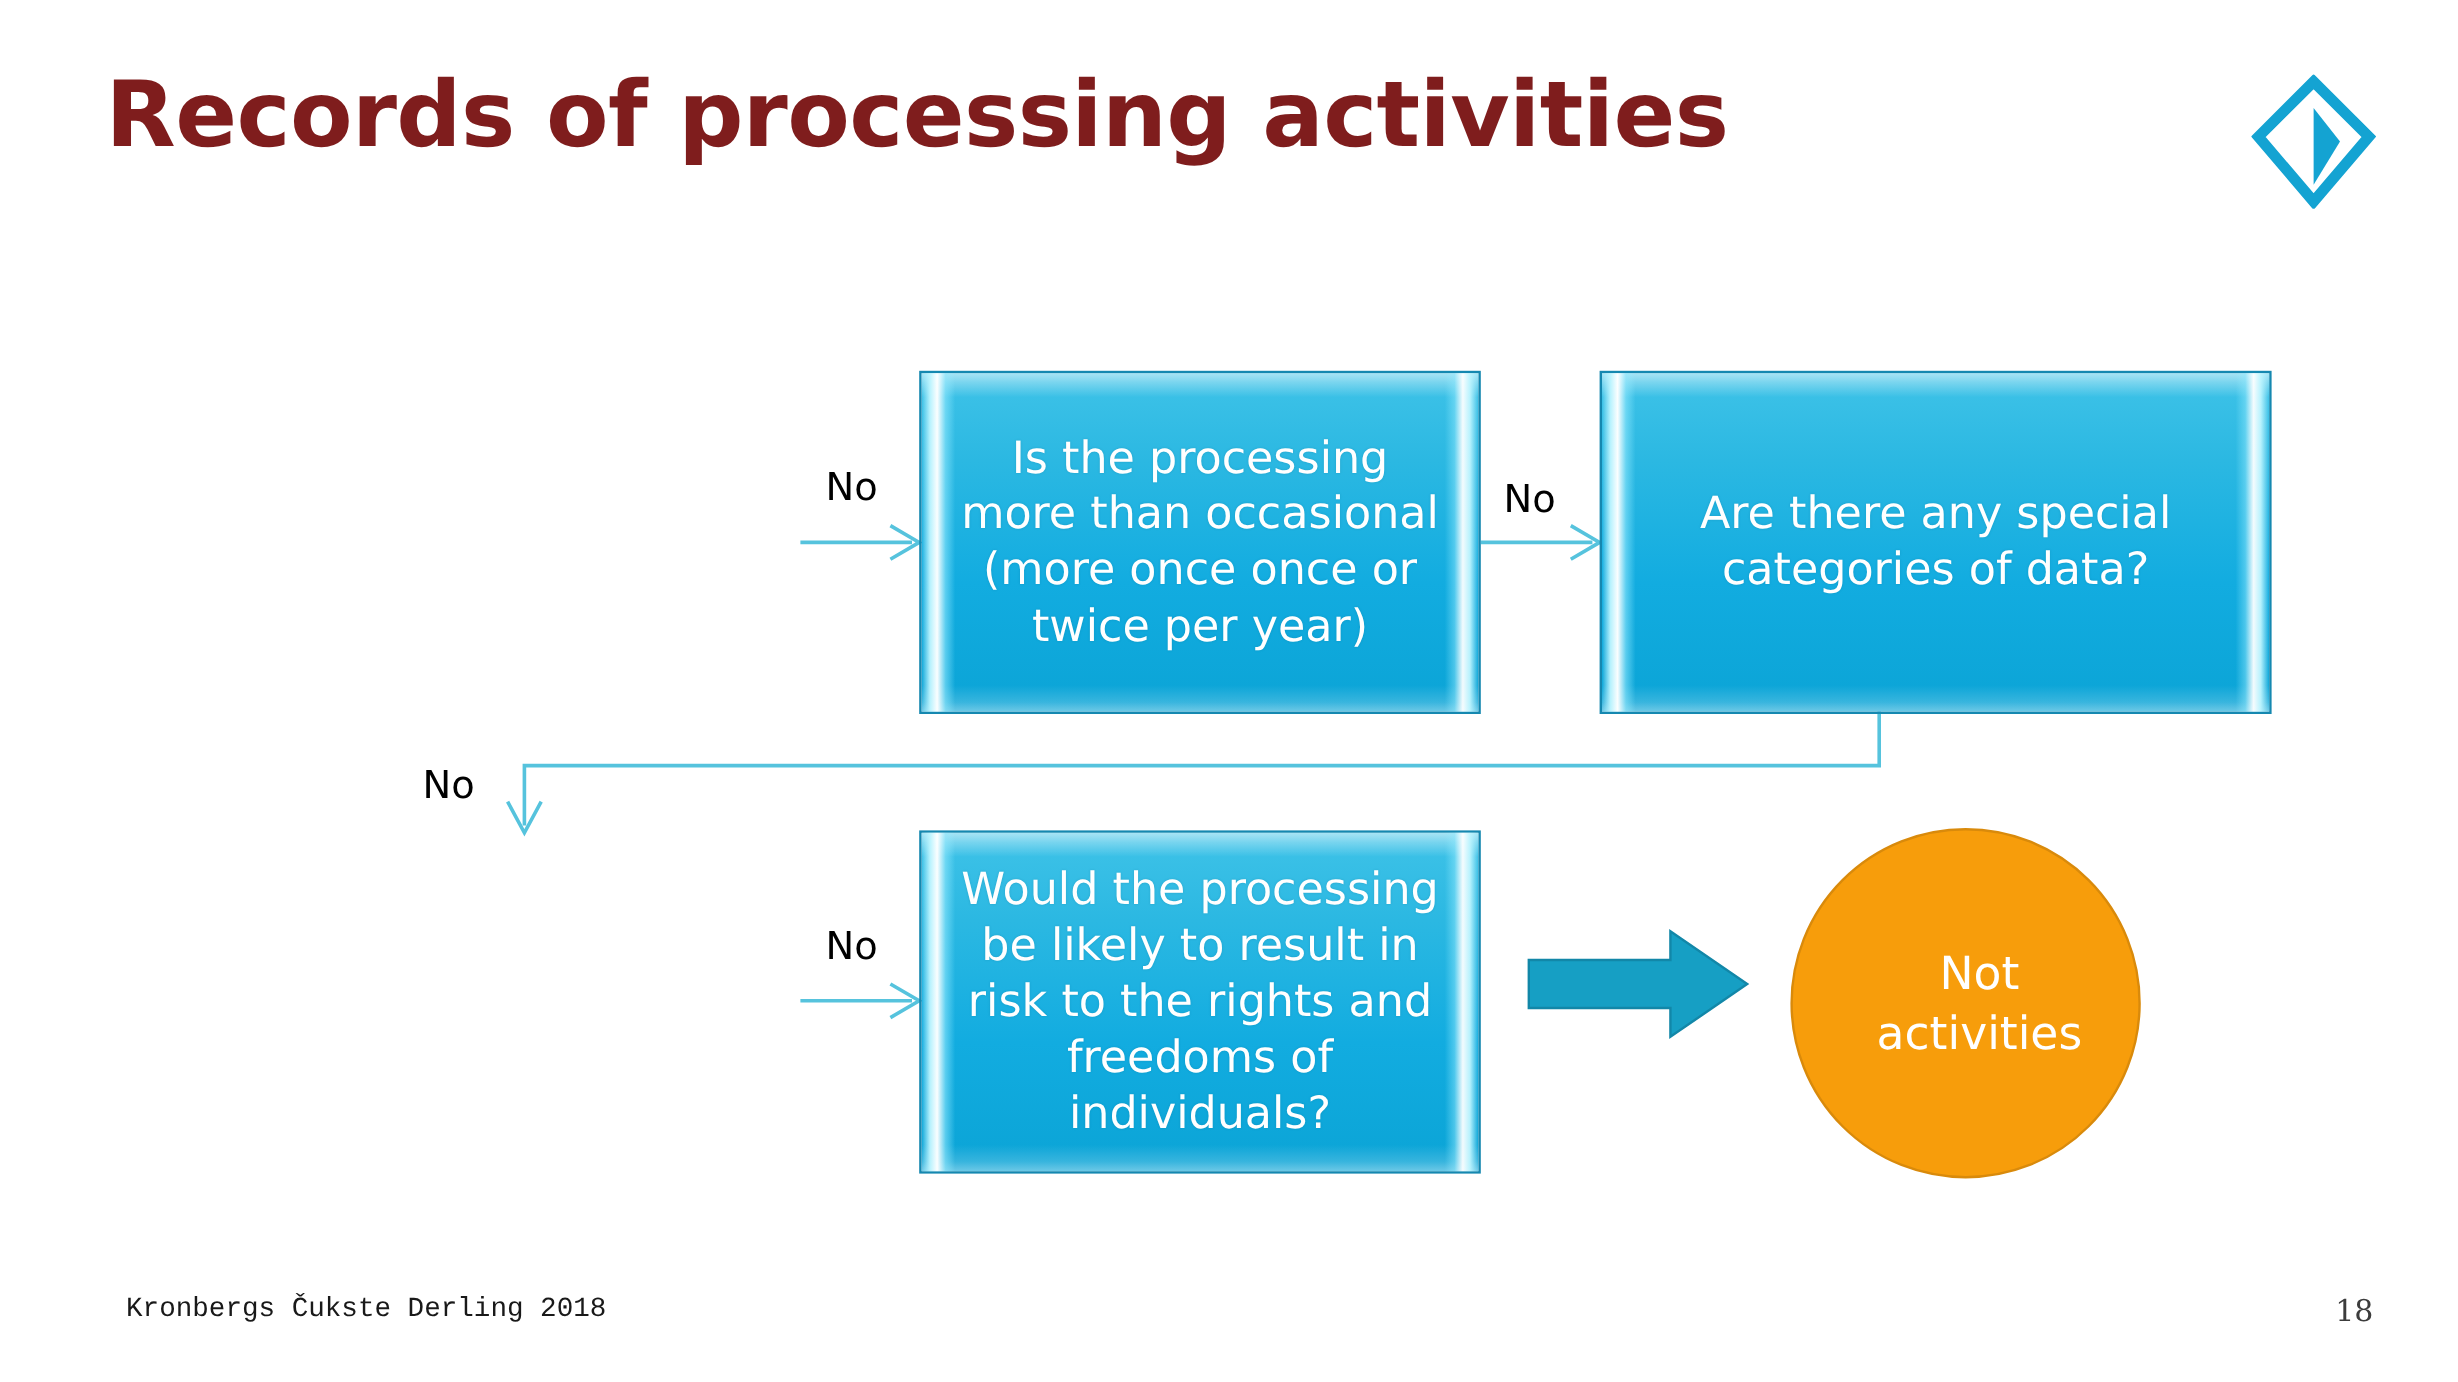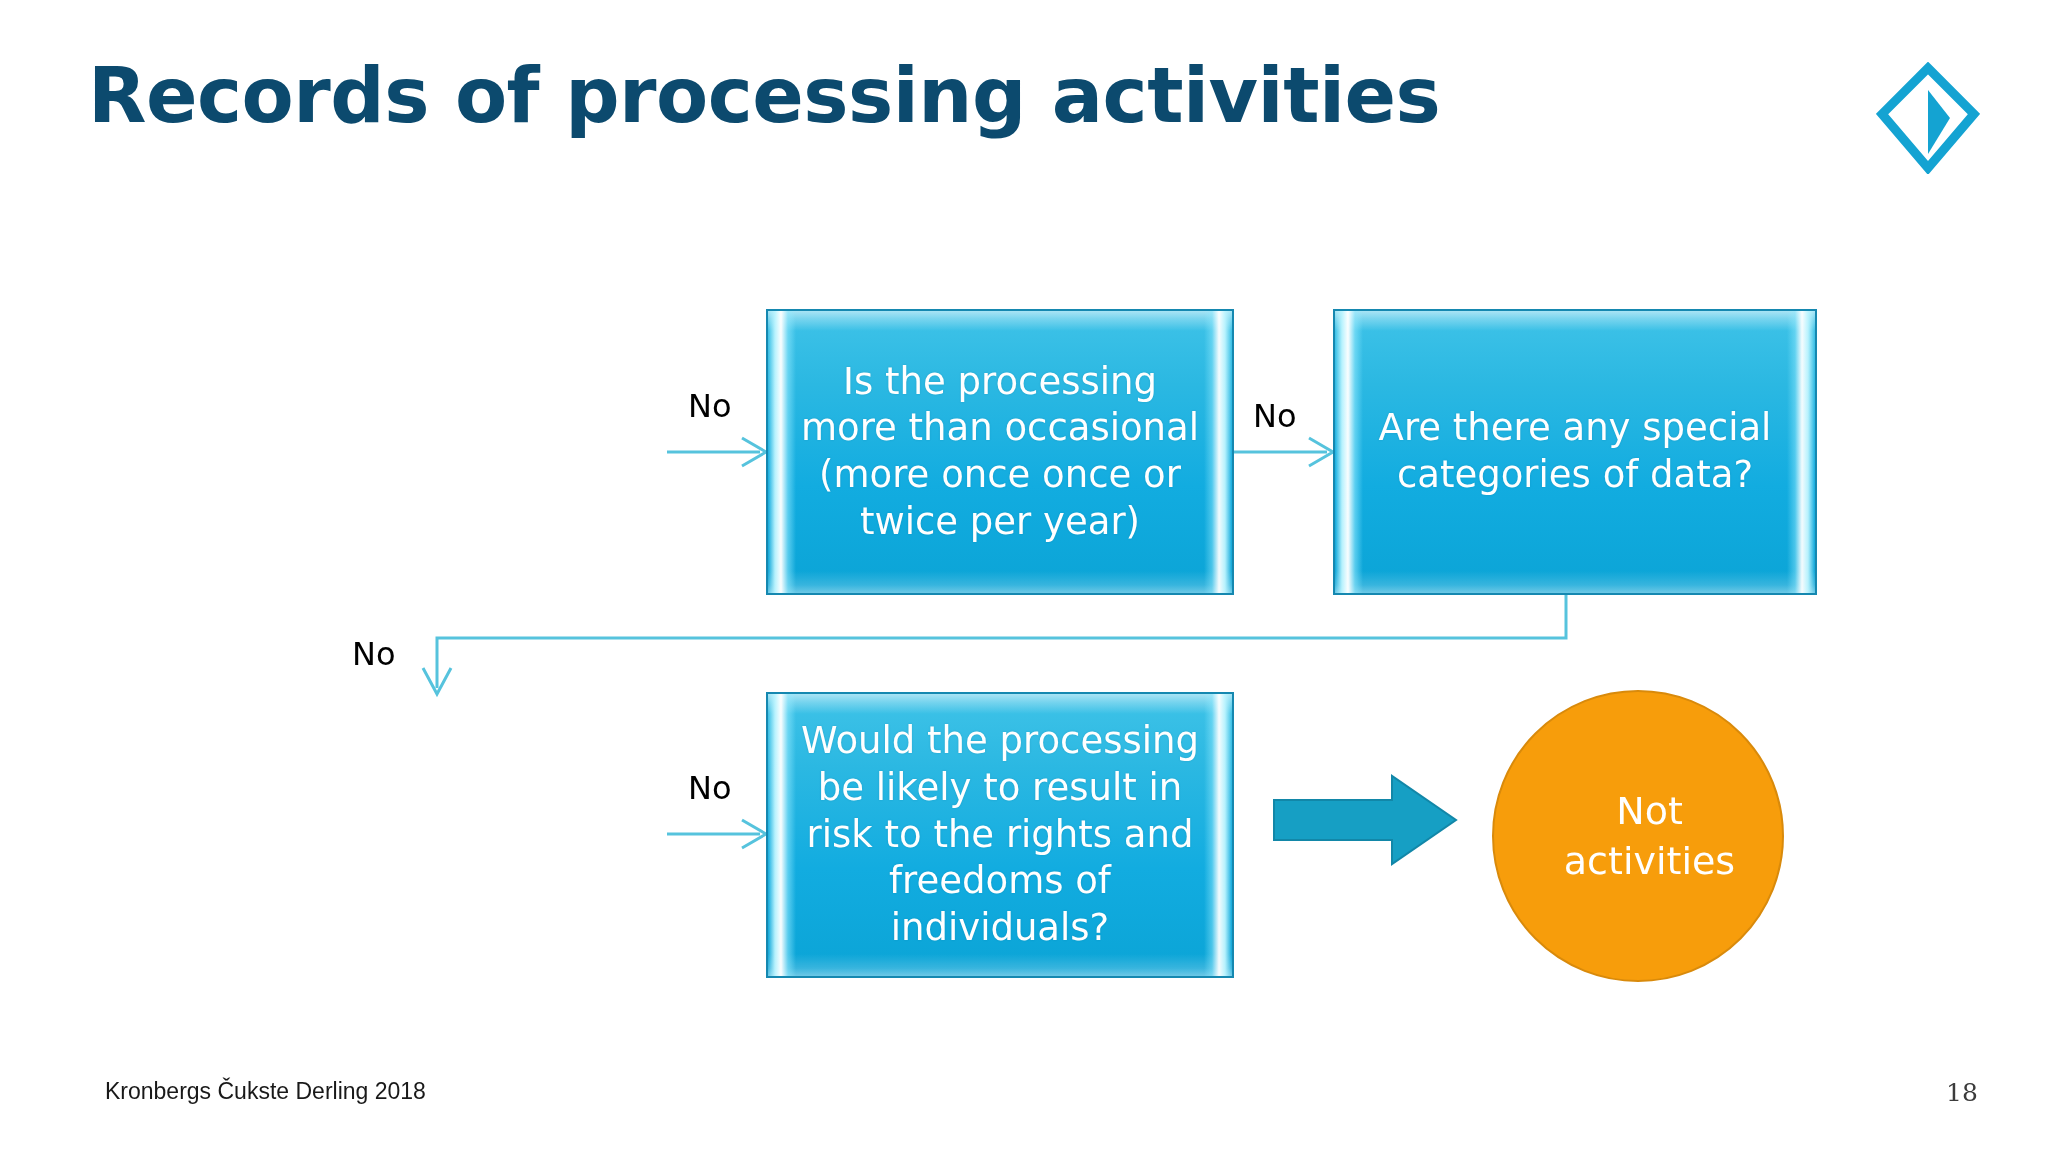--- a/index.html
+++ b/index.html
@@ -22,21 +22,21 @@
   #slide-title {
     position: absolute;
     left: 88px;
     top: 58px;
     width: 1700px;
     font-family: "DejaVu Sans", sans-serif;
     font-weight: bold;
     font-size: 76px;
     line-height: 1.0;
     letter-spacing: -0.5px;
-    color: #0c4a6e;
+    color: #7f1d1d;
     white-space: nowrap;
   }
 
   
   #logo {
     position: absolute;
     left: 1876px;
     top: 62px;
     width: 104px;
     height: 112px;
@@ -142,21 +142,21 @@
     line-height: 1.32;
     text-align: center;
     margin-left: 23px;
   }
 
   
   #footer-credit {
     position: absolute;
     left: 105px;
     top: 1078px;
-    font-family: Liberation Sans, sans-serif;
+    font-family: Liberation Mono, monospace;
     font-size: 23px;
     color: #191919;
     white-space: nowrap;
   }
   #page-number {
     position: absolute;
     left: 1946px;
     top: 1078px;
     font-family: "DejaVu Serif", serif;
     font-size: 25px;
@@ -190,21 +190,21 @@
 
     <line x1="667" y1="834" x2="760" y2="834" stroke="#56c3dd" stroke-width="3"></line>
     <polyline points="742,820 766,834 742,848" fill="none" stroke="#56c3dd" stroke-width="3"></polyline>
   </svg>
 
 
   <div class="flow-box" style="left:766px; top:309px; width:468px; height:286px;">
     <div class="box-label">Is the processing more than occasional (more once once or twice per year)</div>
   </div>
 
-  <div class="flow-box" style="left:1333px; top:309px; width:484px; height:286px;">
+  <div class="flow-box" style="left:1333px; top:309px; width:560px; height:286px;">
     <div class="box-label">Are there any special categories of data?</div>
   </div>
 
 
   <div class="flow-box" style="left:766px; top:692px; width:468px; height:286px;">
     <div class="box-label">Would the processing be likely to result in risk to the rights and freedoms of individuals?</div>
   </div>
 
   <div class="no-label" style="left:688px; top:390px;">No</div>
   <div class="no-label" style="left:1253px; top:400px;">No</div>

